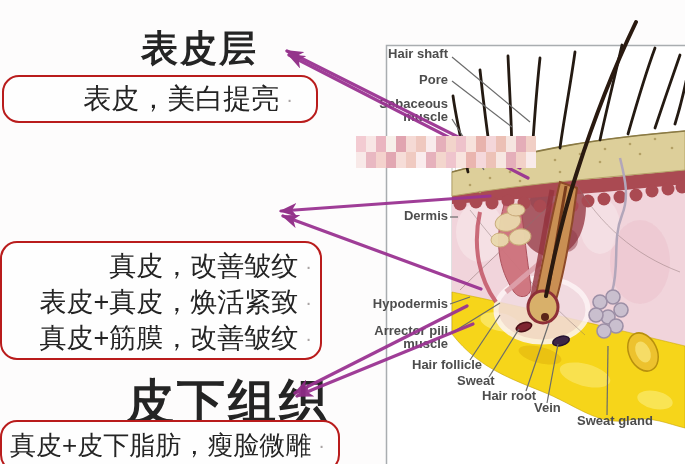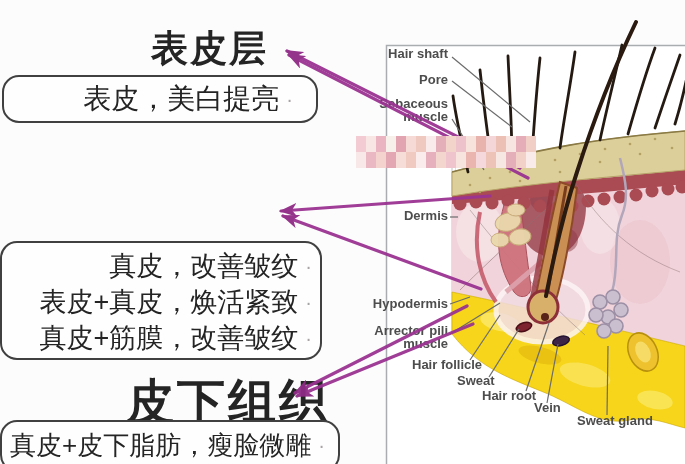--- a/index.html
+++ b/index.html
@@ -4,24 +4,24 @@
 <style>
   html,body{margin:0;padding:0;background:#fdfdfd;}
   .canvas{position:relative;width:685px;height:464px;overflow:hidden;background:#fdfcfc;
           font-family:"Liberation Sans",sans-serif;}
   svg{position:absolute;left:0;top:0;}
   .art{z-index:1;}
   .arrows{z-index:3;}
   
   .layer-title{position:absolute;z-index:2;font-weight:700;color:#242424;
                letter-spacing:2px;white-space:nowrap;line-height:1;}
-  .t1{left:141px;top:30px;font-size:37px;margin-left:10px;}
+  .t1{left:141px;top:30px;font-size:37px;}
   .t2{left:144px;top:184px;font-size:37px;}
   .t3{left:126px;top:378px;font-size:48px;letter-spacing:3px;}
-  .note-box{position:absolute;z-index:2;background:#fefefe;border:2px solid #404040;
+  .note-box{position:absolute;z-index:2;background:#fefefe;border:2px solid #b91c1c;
             border-radius:17px;color:#242424;white-space:nowrap;box-sizing:border-box;}
   .b1{left:2px;top:75px;width:316px;height:48px;font-size:28px;line-height:44px;
       text-align:center;padding-left:56px;}
   .b2{left:0px;top:241px;width:322px;height:119px;font-size:27px;line-height:36px;
       text-align:right;padding:5px 8px 0 8px;}
   .b3{left:0px;top:420px;width:340px;height:52px;font-size:26px;line-height:46px;
       text-align:left;padding-left:8px;}
   .dot{color:#a9a4a4;font-size:20px;margin-left:7px;vertical-align:2px;}
   
   .dlabel{position:absolute;z-index:2;font-size:13px;font-weight:700;color:#4d4d4d;

